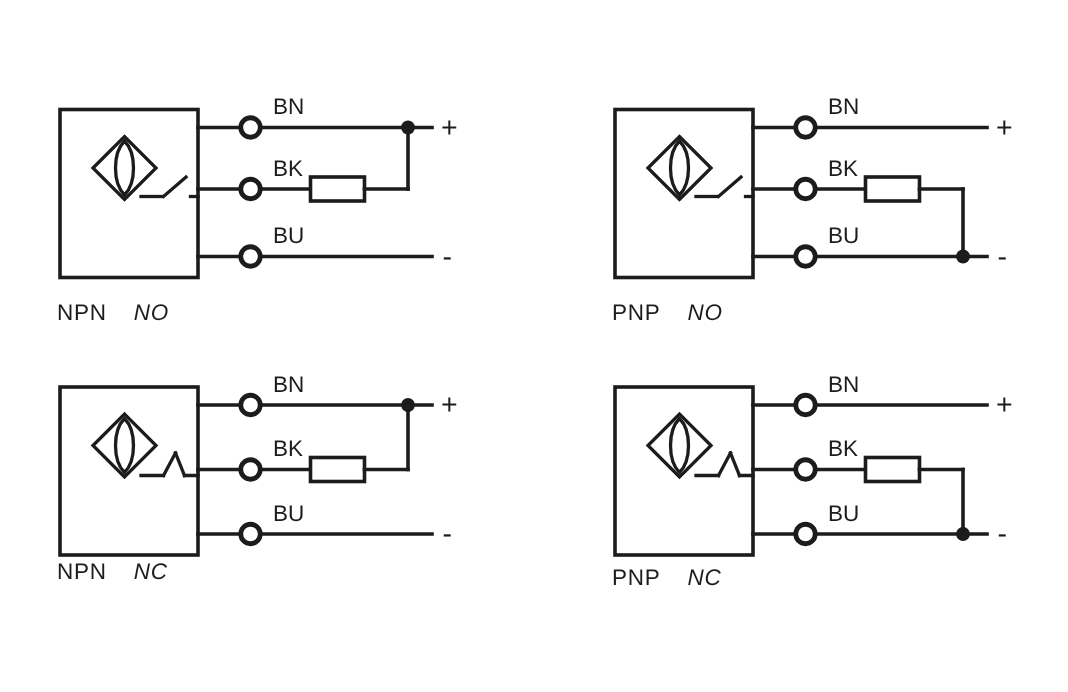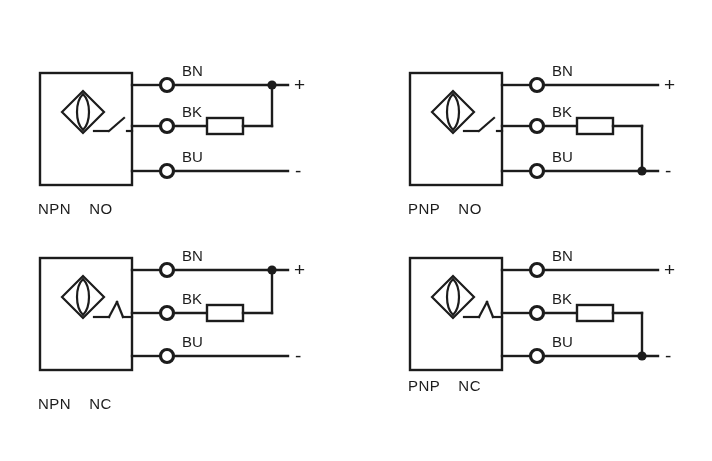--- a/index.html
+++ b/index.html
@@ -34,20 +34,21 @@
   }
   .cap {
     position: absolute;
     font-size: 15px;
     letter-spacing: 0.5px;
     color: #1c1c1c;
     white-space: nowrap;
   }
   .cap .cap-mode {
     margin-left: 18px;
+    font-style: italic;
   }
 </style>
 </head>
 <body>
 
 <div id="sheet">
 
   <div class="diagram" style="left:20px; top:50px;">
     <svg width="356" height="230" viewBox="0 0 356 230" xmlns="http://www.w3.org/2000/svg">
       <g fill="none" stroke="#1c1c1c" stroke-width="2.4" stroke-linecap="square">
@@ -157,21 +158,21 @@
       </g>
       <circle cx="252" cy="35" r="4.6" fill="#1c1c1c"></circle>
       <g fill="#1c1c1c" font-family="Liberation Sans, sans-serif" font-size="15">
         <text x="162" y="26">BN</text>
         <text x="162" y="69">BK</text>
         <text x="162" y="112">BU</text>
         <text x="274" y="41" font-size="19">+</text>
         <text x="275" y="127" font-size="19">-</text>
       </g>
     </svg>
-    <div class="cap" style="left:18px; top:160px;">
+    <div class="cap" style="left:18px; top:138px;">
       <span>NPN</span><span class="cap-mode">NC</span>
     </div>
   </div>
 
   <div class="diagram" style="left:390px; top:235px;">
     <svg width="356" height="230" viewBox="0 0 356 230" xmlns="http://www.w3.org/2000/svg">
       <g fill="none" stroke="#1c1c1c" stroke-width="2.4" stroke-linecap="square">
         <rect x="20" y="23" width="92" height="112"></rect>
         <path d="M 42 62 L 63 41 L 84 62 L 63 83 Z" stroke-width="2.2"></path>
         <path d="M 63 44 C 55 52 55 72 63 80 C 71 72 71 52 63 44 Z" stroke-width="2.2"></path>

